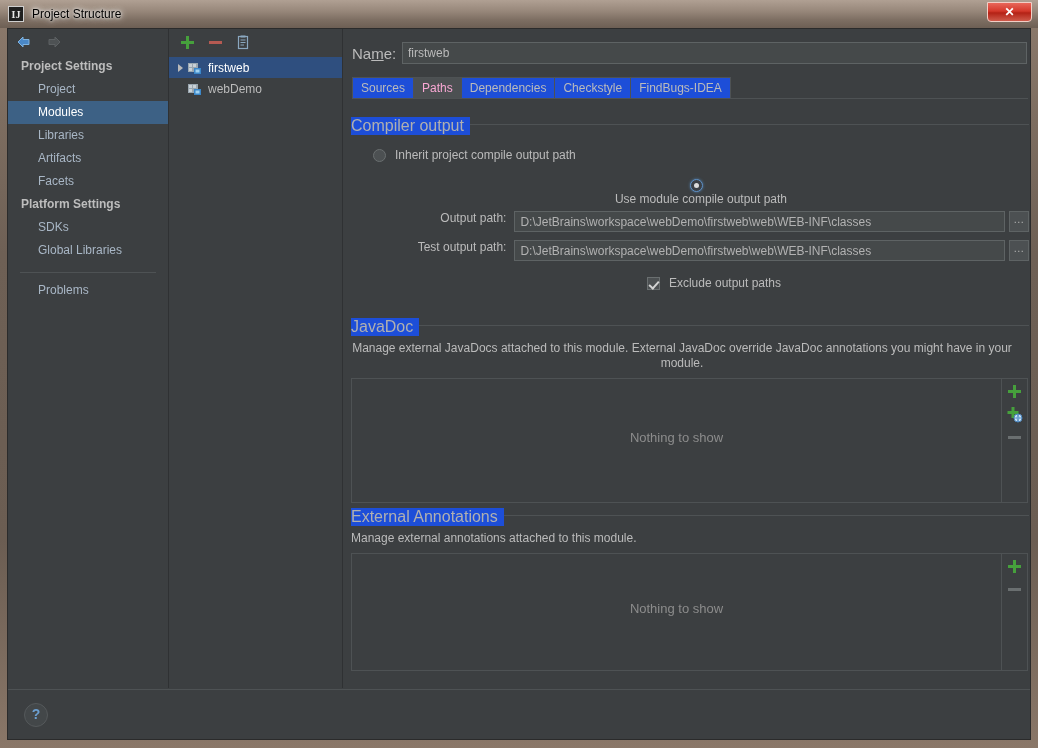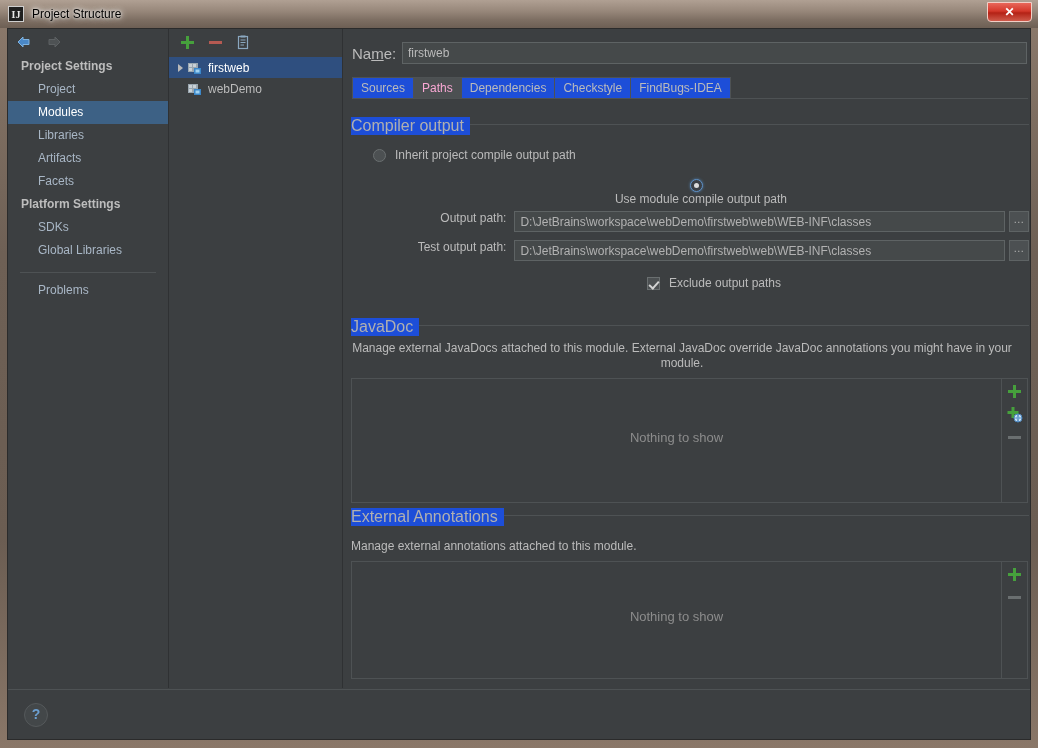--- a/index.html
+++ b/index.html
@@ -640,21 +640,21 @@
             </div>
           </div>
         </div>
 
         <div class="group" style="top:479px;">
           <div class="group-head">
             <div class="group-line"></div>
             <span class="group-title">External Annotations</span>
           </div>
 
-          <div class="group-desc" style="margin-top:16px;">Manage external annotations attached to this module.</div>
+          <div class="group-desc" style="margin-top:8px;">Manage external annotations attached to this module.</div>
 
           <div class="list-wrap" style="margin-top:7px;">
             <div class="list-box" style="width:651px; height:118px;">
               <div class="empty-text" style="top:47px;">Nothing to show</div>
             </div>
             <div class="list-sidebar">
               <div class="list-btn">
                 <svg width="17" height="17" viewBox="0 0 17 17">
                   <rect x="7" y="2" width="3" height="13" fill="#46a03c"></rect>
                   <rect x="2" y="7" width="13" height="3" fill="#46a03c"></rect>

